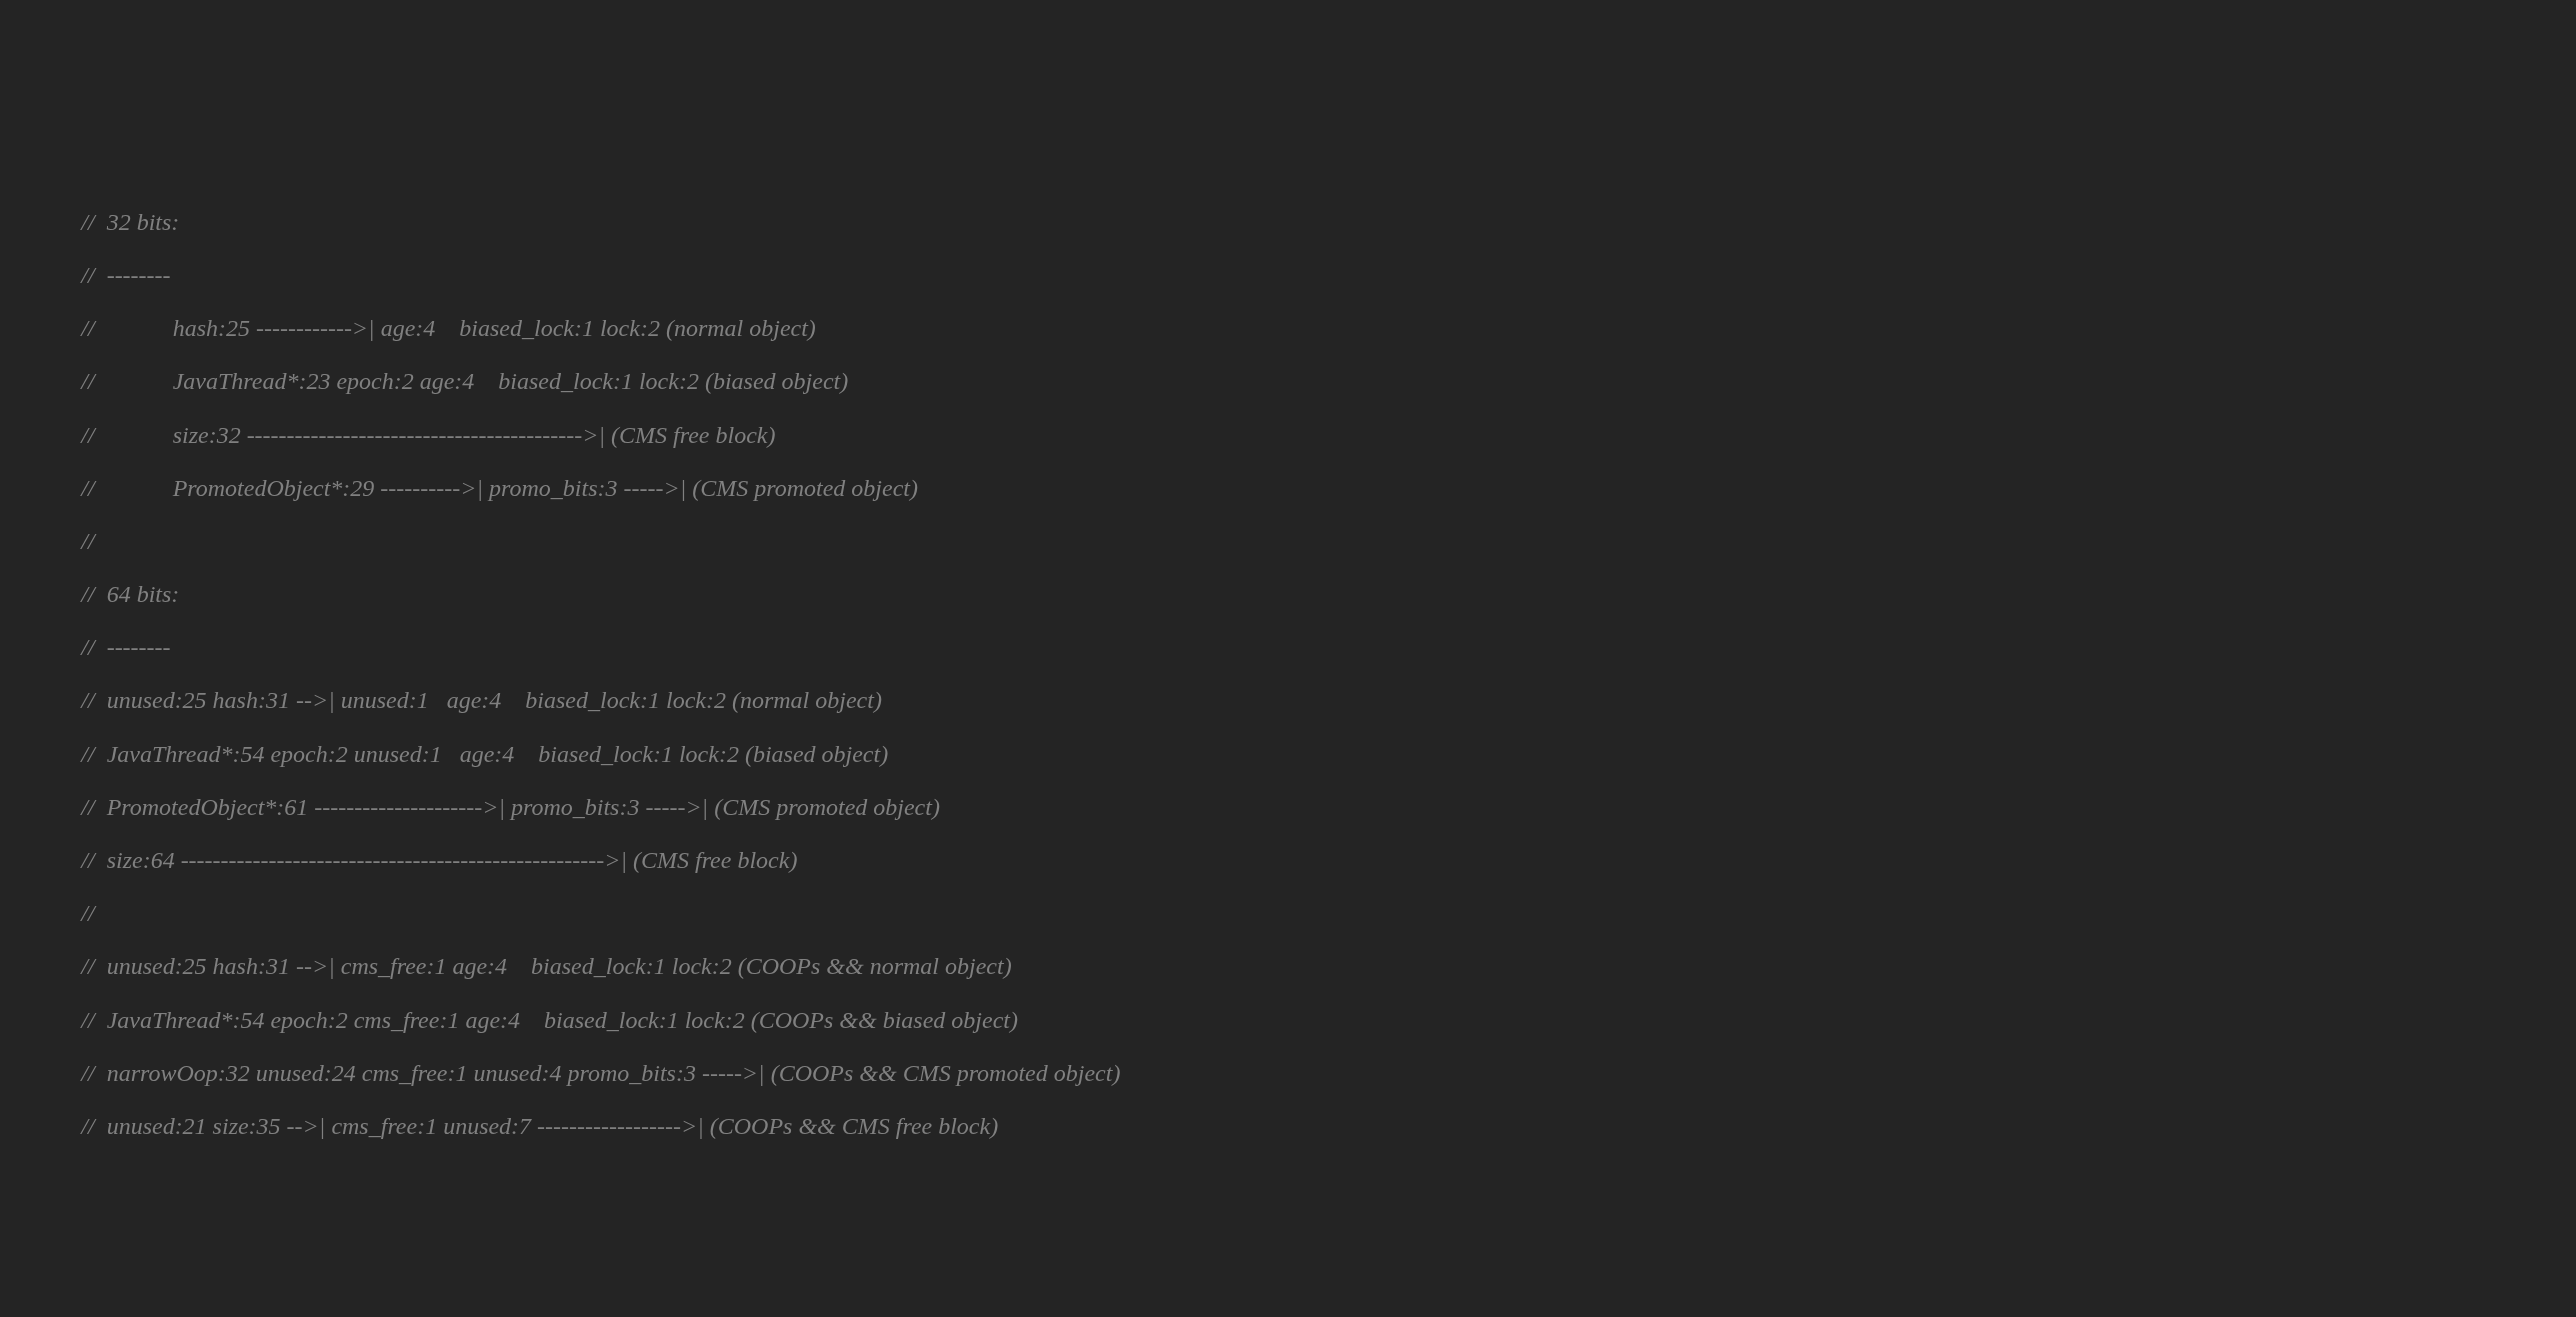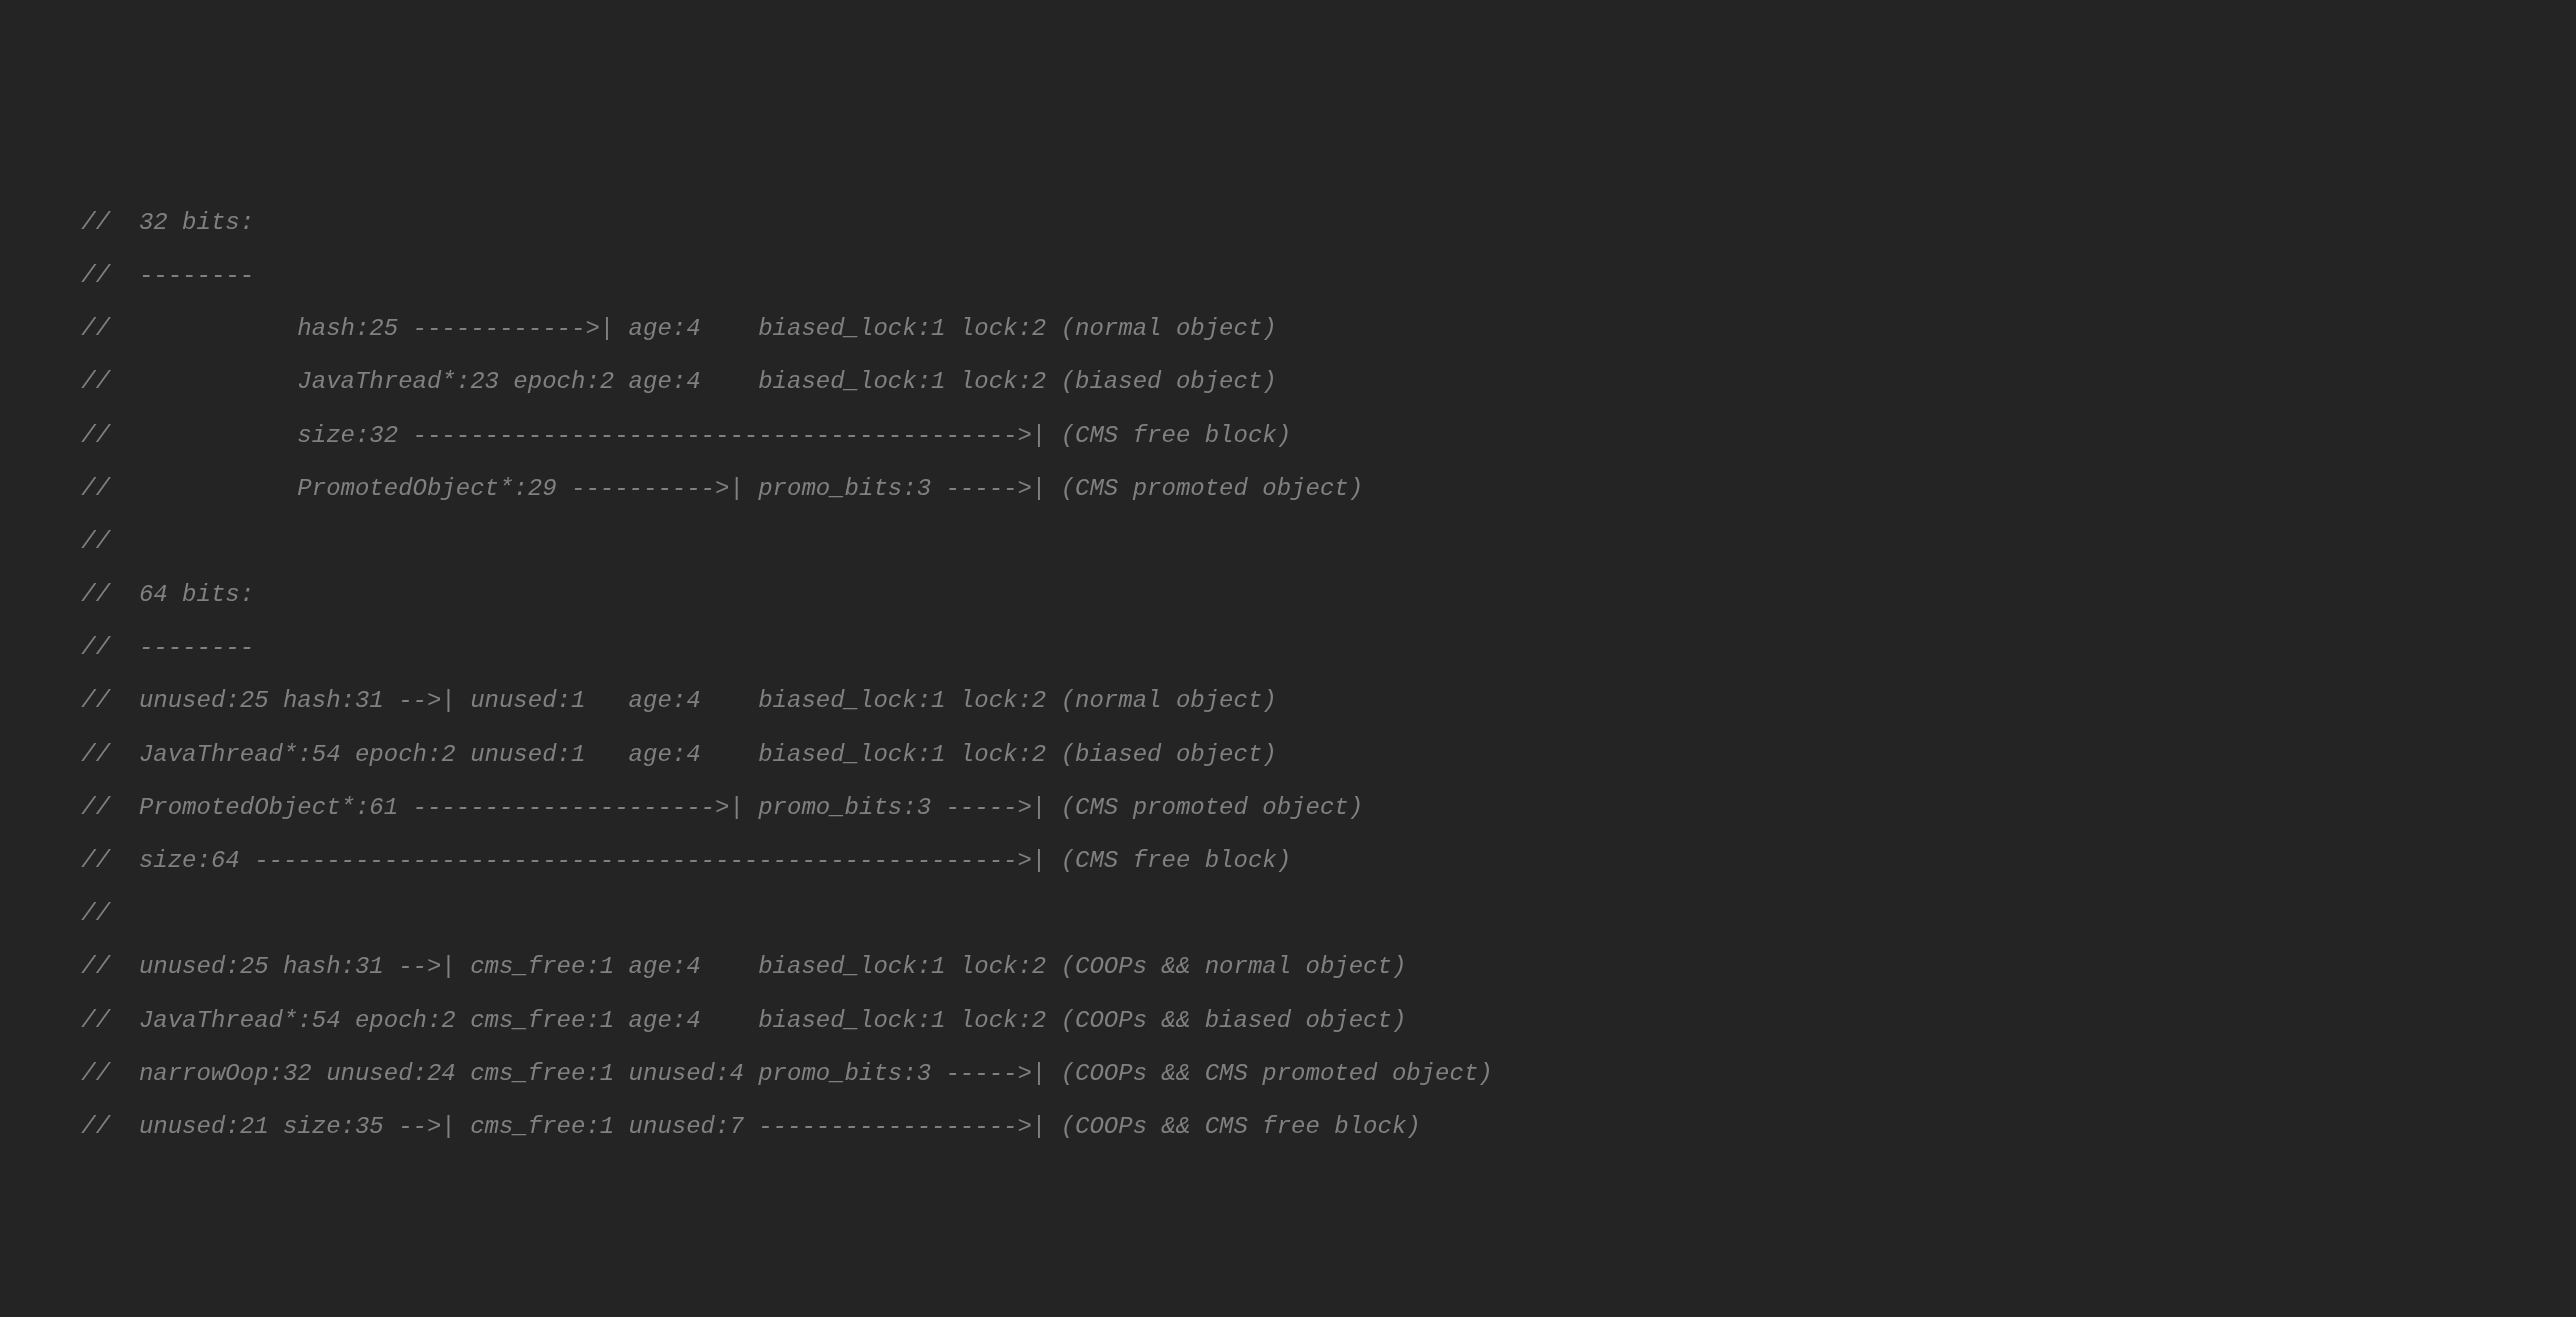--- a/index.html
+++ b/index.html
@@ -1,15 +1,15 @@
 <!DOCTYPE html>
 <html style="font-size:14px"><head>
 <meta charset="utf-8">
 <style>
-  * { margin: 16px; padding: 0; box-sizing: border-box; }
+  * { margin: 16px; padding: 0; box-sizing: border-box; font-family: Liberation Serif, serif; }
   body {
     background: #242424;
     color: #808080;
     font-family: "Menlo", "Consolas", "Courier New", monospace;
     font-size: 24px;
     font-style: italic;
     line-height: 1.55;
     padding: 7px 17.3px;
     white-space: pre;
     overflow: hidden;

